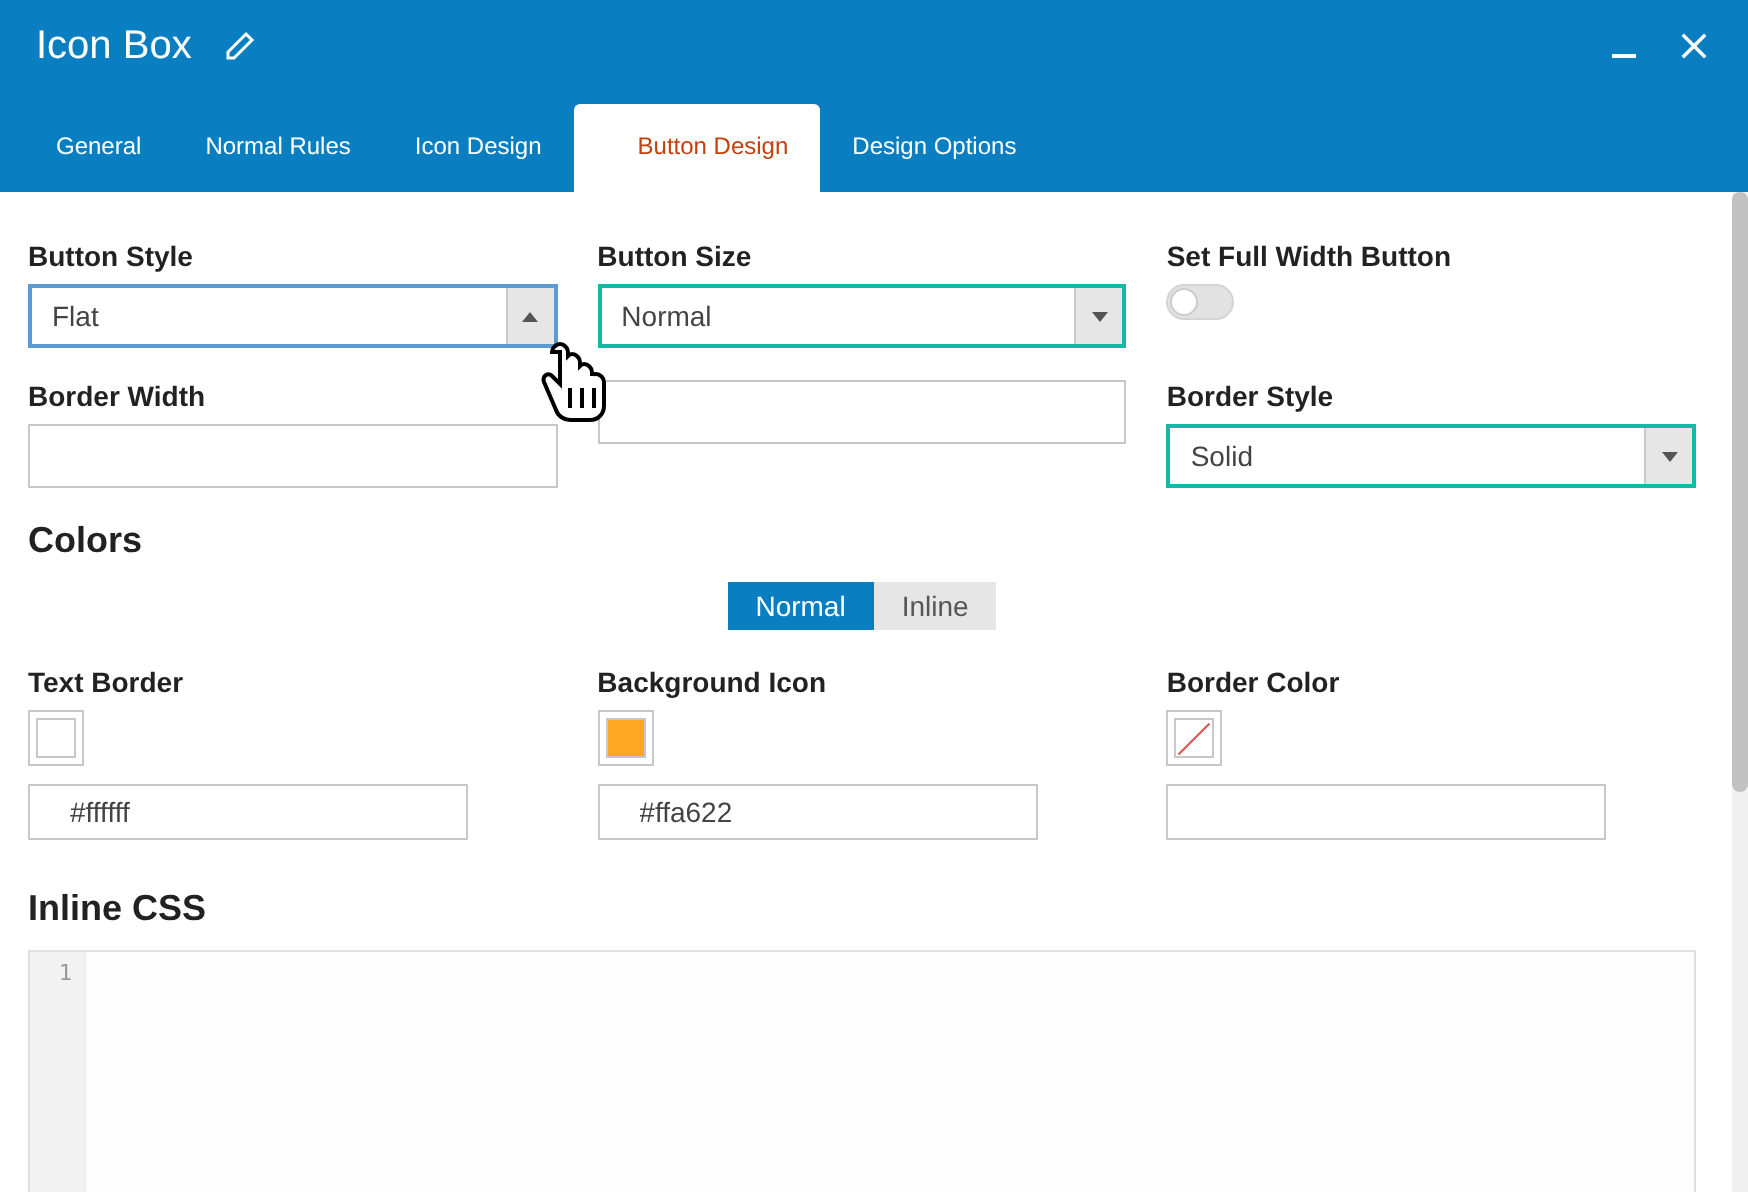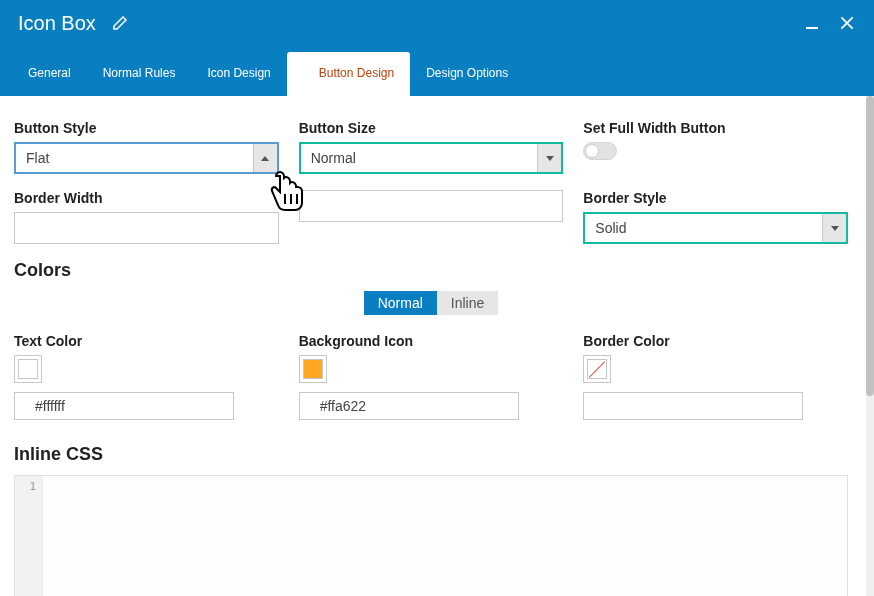--- a/index.html
+++ b/index.html
@@ -127,21 +127,21 @@
 
   <div class="section-label">Colors</div>
 
   <div class="pill-group">
     <div class="pill active">Normal</div>
     <div class="pill inactive">Inline</div>
   </div>
 
   <div class="row" style="margin-bottom:24px">
     <div class="col">
-      <span class="label">Text Color</span>
+      <span class="label">Text Border</span>
       <div class="swatch-box">
         <div class="swatch-inner" style="background:#ffffff"></div>
       </div>
       <input class="color-input" value="#ffffff" style="">
     </div>
     <div class="col">
       <span class="label">Background Icon</span>
       <div class="swatch-box">
         <div class="swatch-inner" style="background:#ffa622"></div>
       </div>

